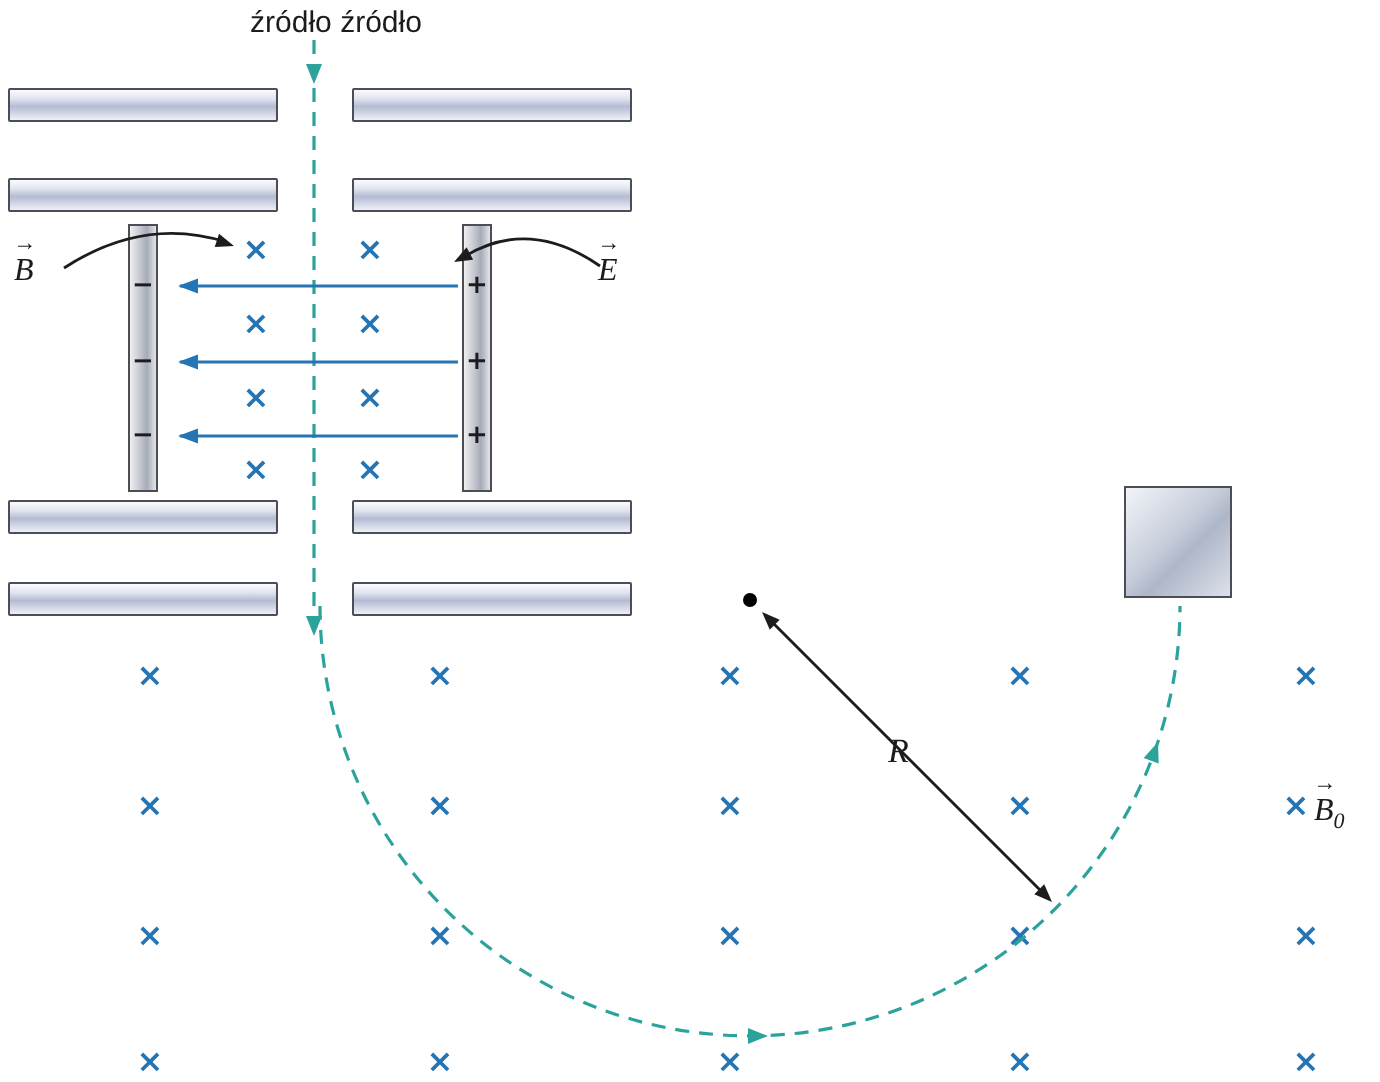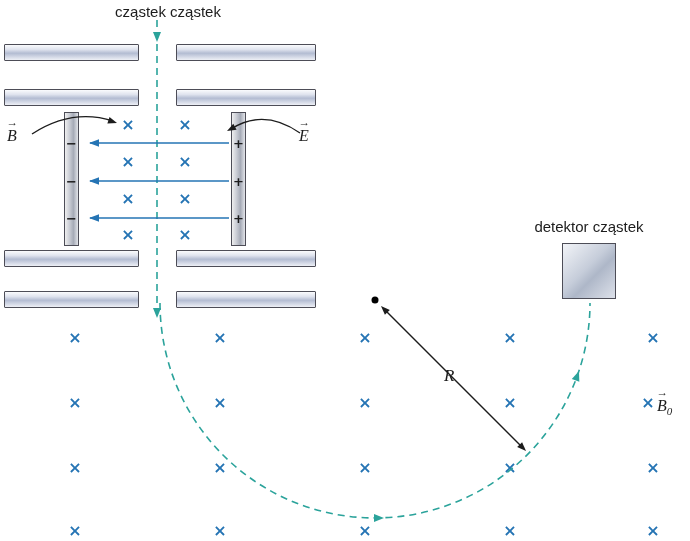--- a/index.html
+++ b/index.html
@@ -109,22 +109,21 @@
     </div>
   <div id="signs-layer">
       <span class="sign" style="left: 71.5px; top: 143px;">−</span>
       <span class="sign" style="left: 238.5px; top: 143px;">+</span>
       <span class="sign" style="left: 71.5px; top: 181px;">−</span>
       <span class="sign" style="left: 238.5px; top: 181px;">+</span>
       <span class="sign" style="left: 71.5px; top: 218px;">−</span>
       <span class="sign" style="left: 238.5px; top: 218px;">+</span>
     </div>
 
-  <div class="lbl" id="source-label">cząstek cząstek</div>
-  <div class="lbl" id="detector-label">detektor cząstek</div>
+  <div class="lbl" id="source-label">źródło źródło</div>
 
   <div class="lbl sym" id="b-label">
     <span class="vec"><span class="varrow">→</span><span>B</span></span>
   </div>
 
   <div class="lbl sym" id="e-label">
     <span class="vec"><span class="varrow">→</span><span>E</span></span>
   </div>
 
   <div class="lbl sym" id="b0-label">

